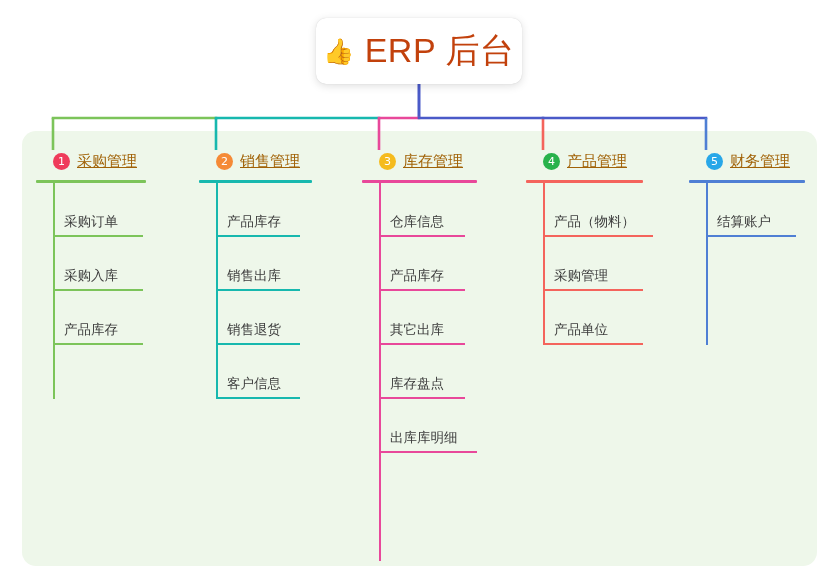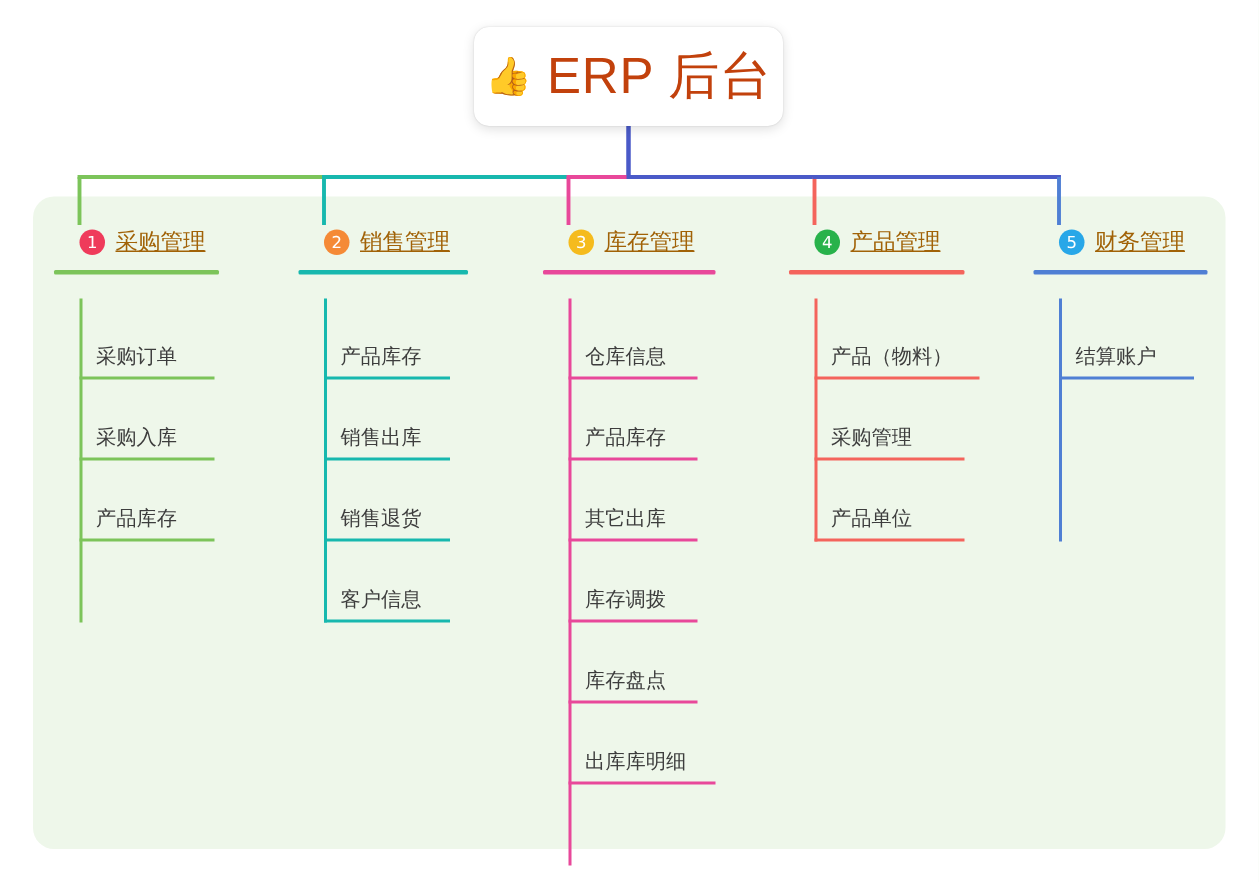--- a/index.html
+++ b/index.html
@@ -99,21 +99,21 @@
     text-decoration: underline;
   }
   .col-rule {
     height: 3px;
     border-radius: 1px;
     margin-top: 6px;
   }
 
   .leaf-list {
     position: relative;
-    margin-top: 16px;
+    margin-top: 0;
   }
   .leaf {
     position: relative;
     height: 54px;
     box-sizing: border-box;
   }
   .leaf-label {
     position: absolute;
     left: 28px;
     bottom: 6px;
@@ -222,24 +222,20 @@
         </div>
         <div class="leaf">
           <span class="leaf-label">产品库存</span>
           <div class="leaf-rule" style="background: rgb(232, 72, 154); width: 86px;"></div>
         </div>
         <div class="leaf">
           <span class="leaf-label">其它出库</span>
           <div class="leaf-rule" style="background: rgb(232, 72, 154); width: 86px;"></div>
         </div>
         <div class="leaf">
-          <span class="leaf-label">库存调拨</span>
-          <div class="leaf-rule" style="background: rgb(232, 72, 154); width: 86px;"></div>
-        </div>
-        <div class="leaf">
           <span class="leaf-label">库存盘点</span>
           <div class="leaf-rule" style="background: rgb(232, 72, 154); width: 86px;"></div>
         </div>
         <div class="leaf">
           <span class="leaf-label">出库库明细</span>
           <div class="leaf-rule" style="background: rgb(232, 72, 154); width: 98px;"></div>
         </div>
       </div>
     </div>
     <div class="column" style="left: 526px; top: 148px;">

